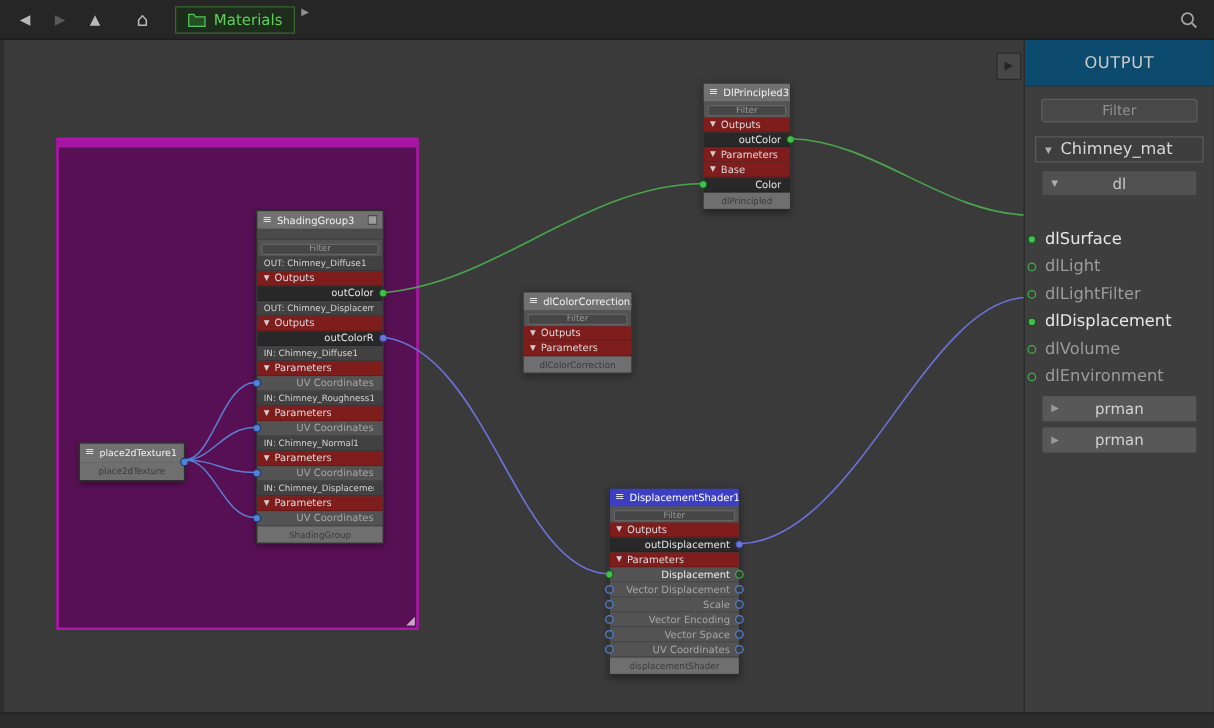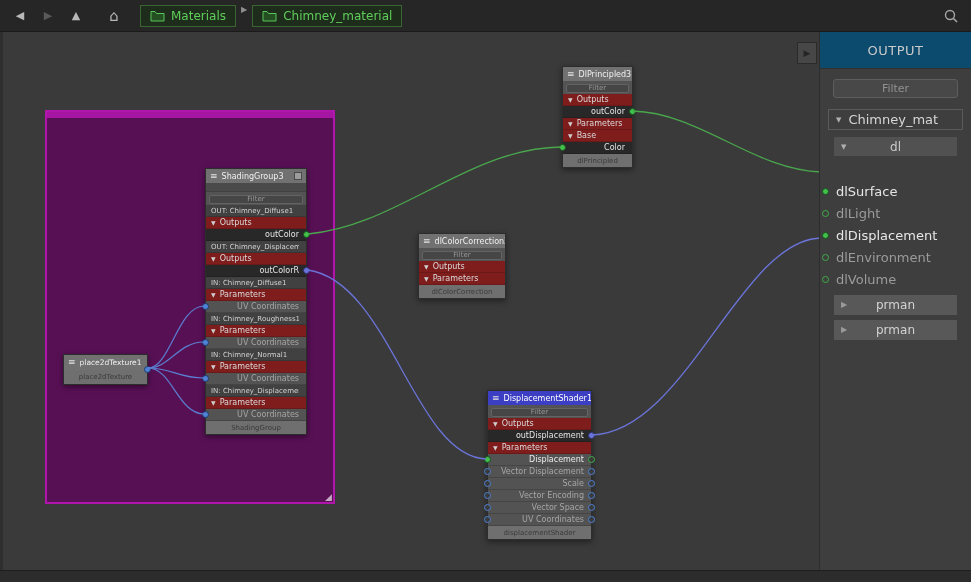--- a/index.html
+++ b/index.html
@@ -120,26 +120,20 @@
       </div>
 
     <div class="crumbs">
       <div class="crumb">
         <svg width="15" height="12" viewBox="0 0 15 12">
             <path d="M1 1.5 h4 l1.5 2 H14 V11 H1 z" fill="#234f23" stroke="#58c65a" stroke-width="1"></path>
           </svg>
         <span class="crumb-label">Materials</span>
       </div>
       <span class="crumb-sep">▶</span>
-      <div class="crumb">
-        <svg width="15" height="12" viewBox="0 0 15 12">
-            <path d="M1 1.5 h4 l1.5 2 H14 V11 H1 z" fill="#234f23" stroke="#58c65a" stroke-width="1"></path>
-          </svg>
-        <span class="crumb-label">Chimney_material</span>
-      </div>
     </div>
 
     <div class="tb-btn tb-search">
       <svg width="16" height="16" viewBox="0 0 16 16">
         <circle cx="7" cy="7" r="4.5" fill="none" stroke="#a5a5a5" stroke-width="1.4"></circle>
         <line x1="10.5" y1="10.5" x2="14" y2="14" stroke="#a5a5a5" stroke-width="1.6"></line>
       </svg>
     </div>
   </div>
 
@@ -376,31 +370,35 @@
     </div>
     <div class="port-list">
       <div class="port-item active">
           <span class="pdot filled"></span>
           <span>dlSurface</span>
         </div>
       <div class="port-item">
           <span class="pdot"></span>
           <span>dlLight</span>
         </div>
+      <div class="port-item">
+          <span class="pdot"></span>
+          <span>dlLightFilter</span>
+        </div>
       <div class="port-item active">
           <span class="pdot filled"></span>
           <span>dlDisplacement</span>
         </div>
       <div class="port-item">
           <span class="pdot"></span>
-          <span>dlEnvironment</span>
+          <span>dlVolume</span>
         </div>
       <div class="port-item">
           <span class="pdot"></span>
-          <span>dlVolume</span>
+          <span>dlEnvironment</span>
         </div>
     </div>
     <div class="collapsed-bar">
         <span class="tri">▶</span>
         <span>prman</span>
       </div>
     <div class="collapsed-bar">
         <span class="tri">▶</span>
         <span>prman</span>
       </div>

